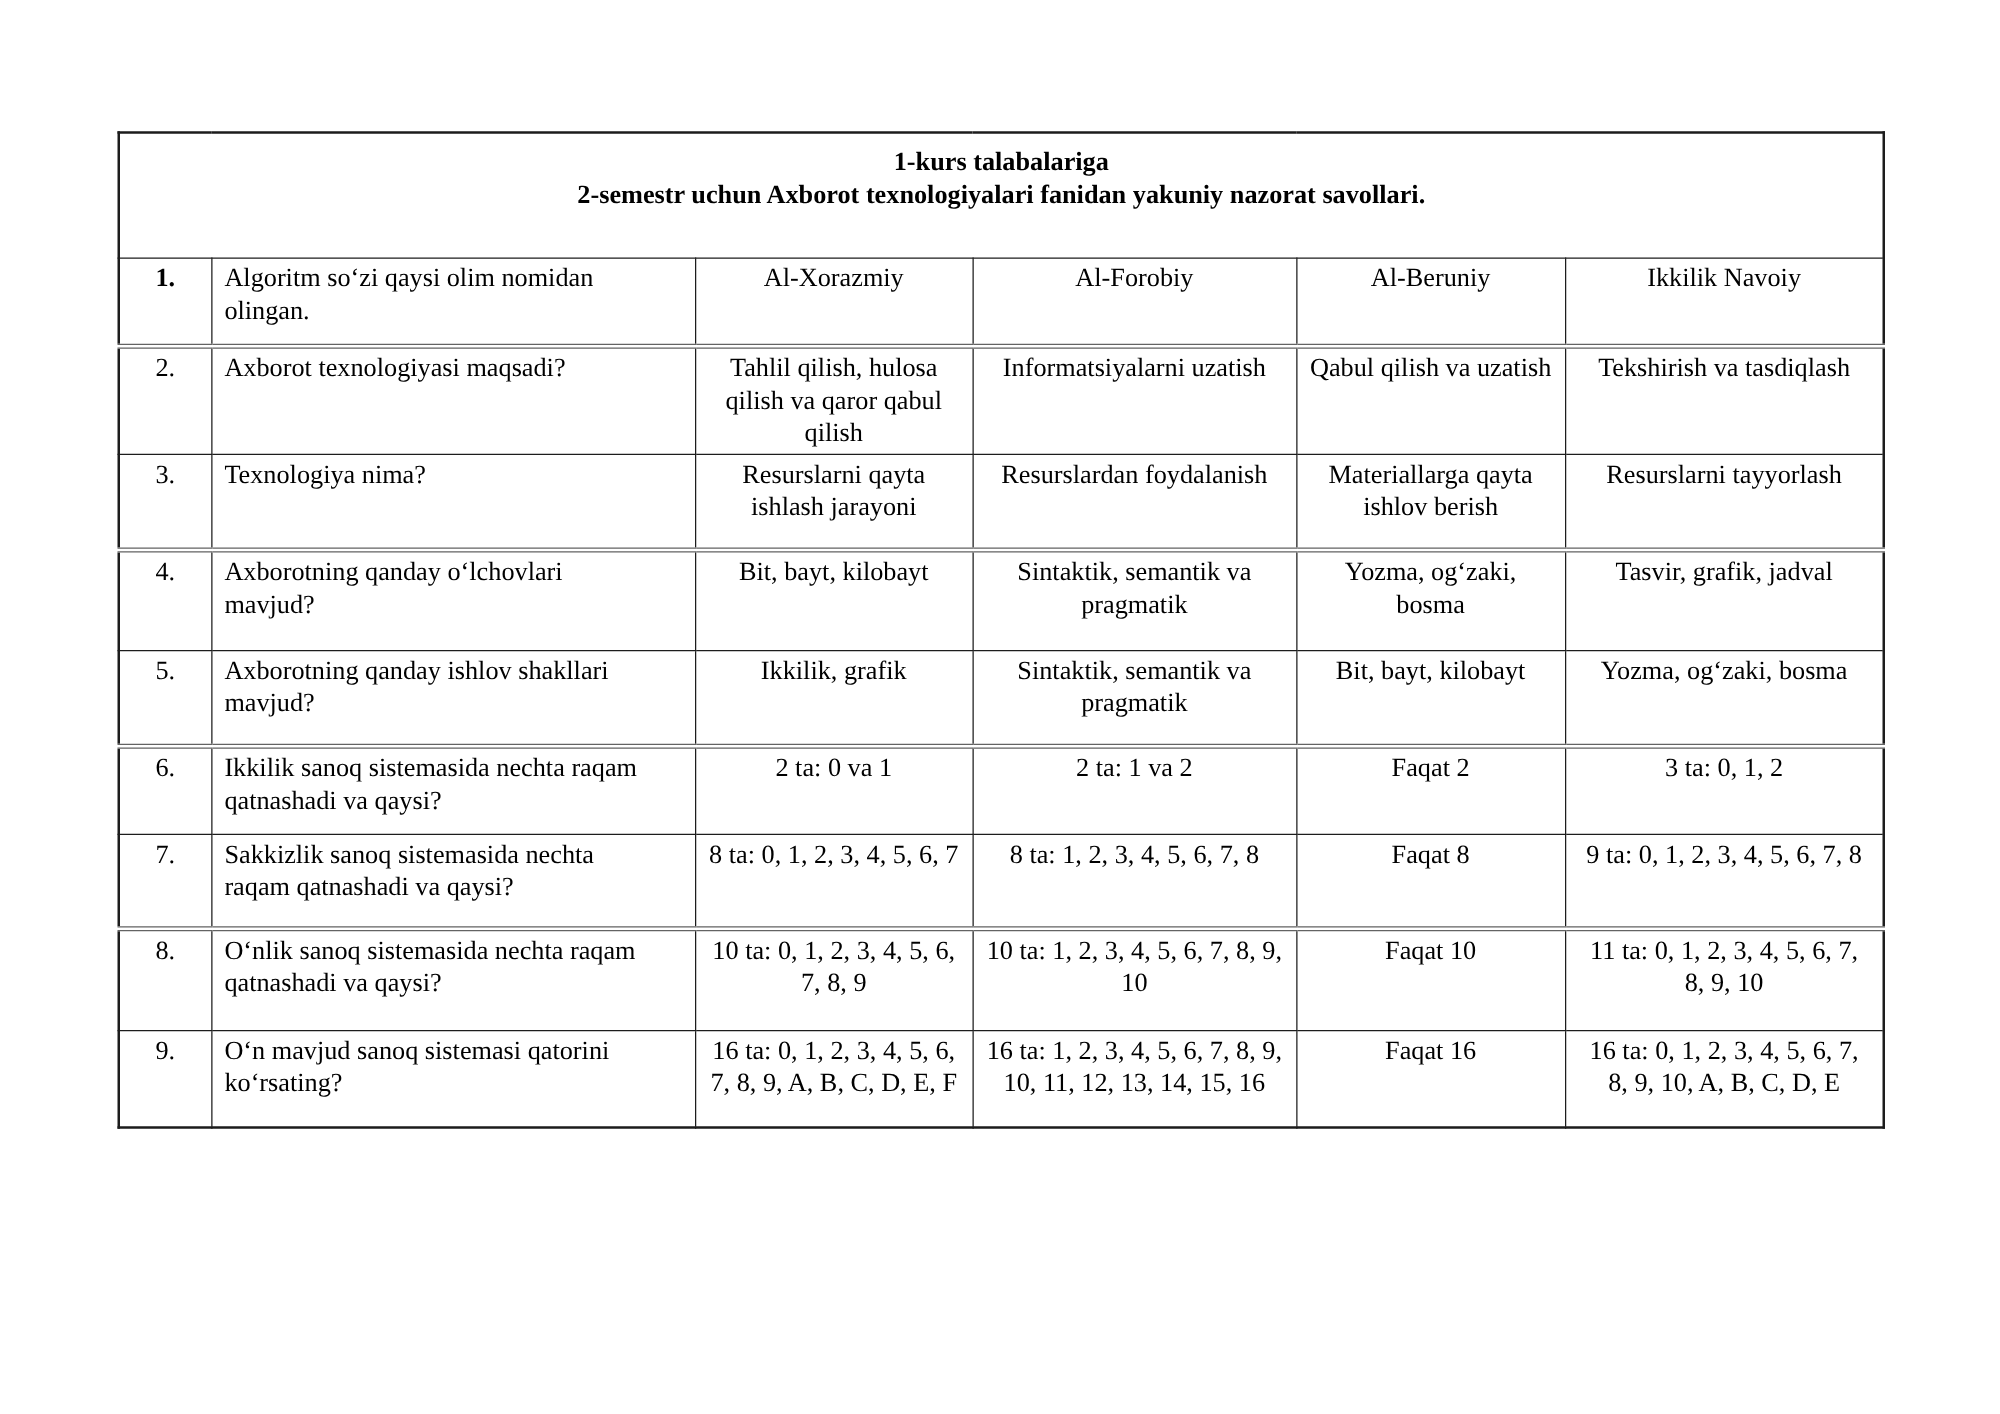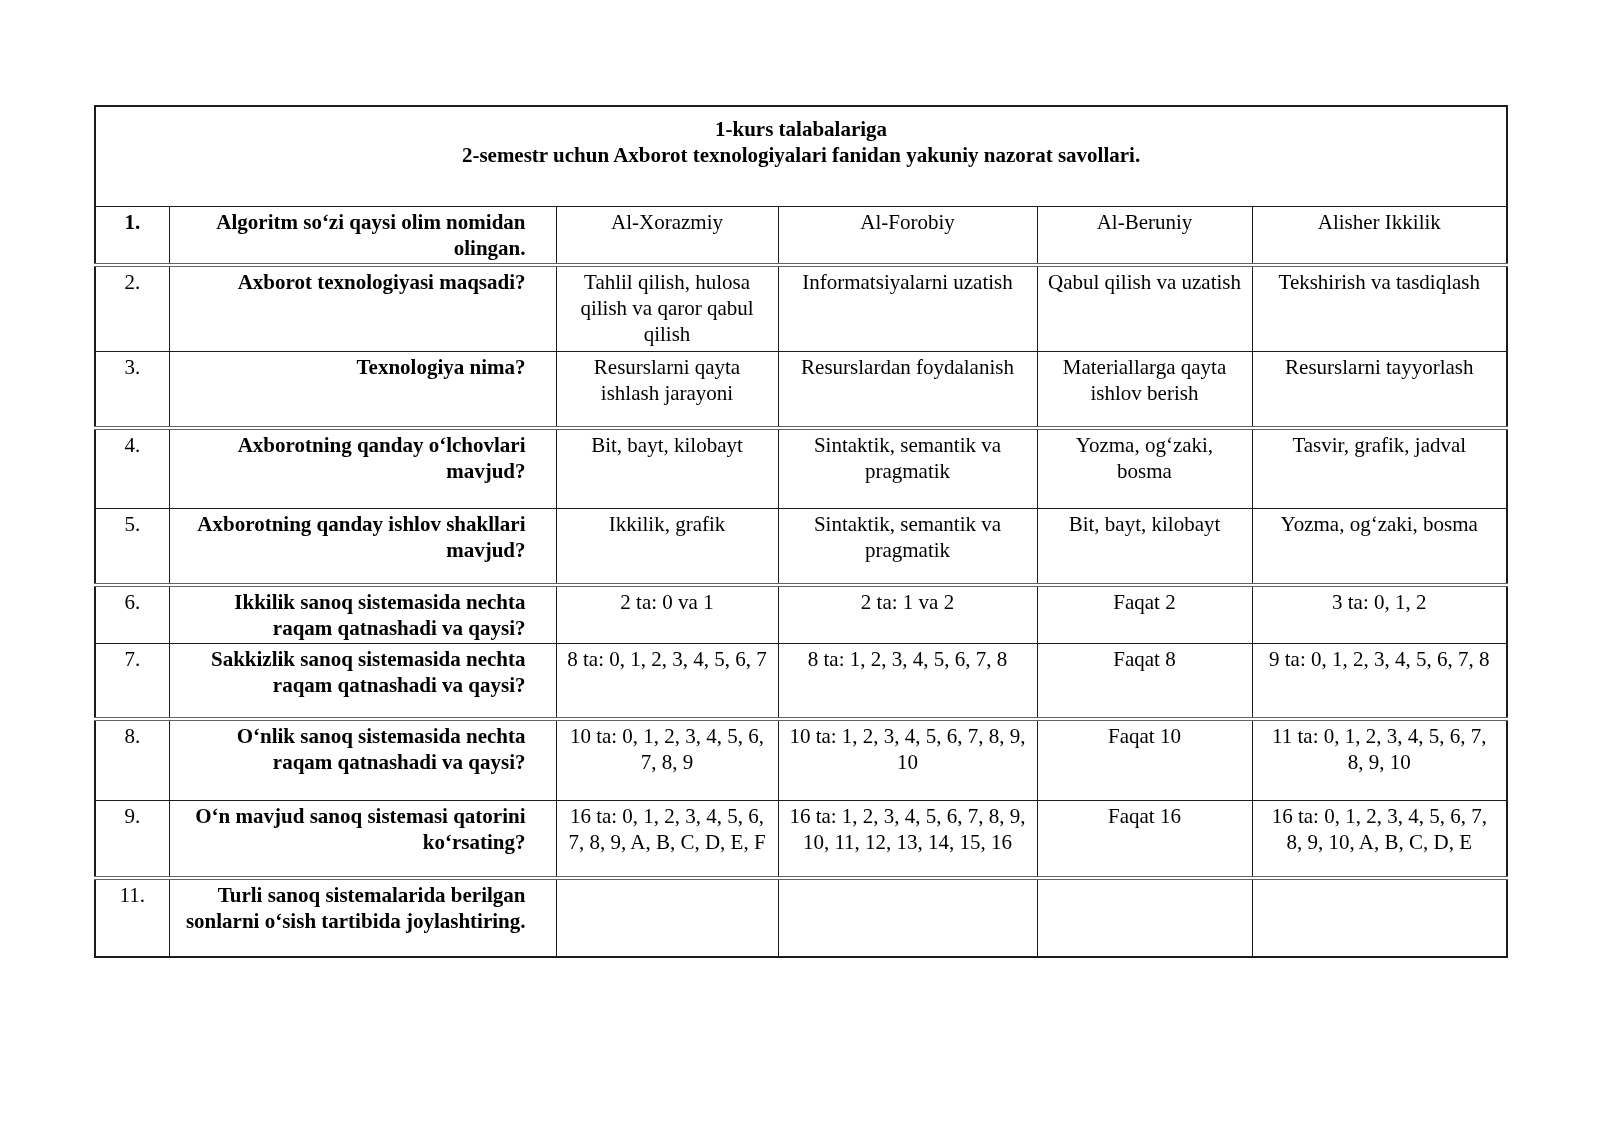--- a/index.html
+++ b/index.html
@@ -40,23 +40,22 @@
     line-height: 31px;
     padding-top: 9px;
     vertical-align: top;
   }
   td.num-cell {
     text-align: center;
     padding-top: 2px;
   }
   td.num-cell.bold { font-weight: bold; }
   td.q-cell {
-    text-align: right;
-    padding: 2px 30px 2px 10px;
-    font-weight: bold;
+    text-align: left;
+    padding: 2px 30px 14px 10px;
   }
   td.opt-cell {
     text-align: center;
     padding: 2px 10px;
     margin-top: 36px;
   }
   tr.thick-top td {
     border-top: 4px double #636363;
   }
 </style>
@@ -79,21 +78,21 @@
           <div>1-kurs talabalariga</div>
           <div>2-semestr uchun Axborot texnologiyalari fanidan yakuniy nazorat savollari.</div>
         </td>
       </tr>
     <tr style="height: 53px;">
           <td class="num-cell bold">1.</td>
           <td class="q-cell">Algoritm so‘zi qaysi olim nomidan olingan.</td>
           <td class="opt-cell">Al-Xorazmiy</td>
           <td class="opt-cell">Al-Forobiy</td>
           <td class="opt-cell">Al-Beruniy</td>
-          <td class="opt-cell">Alisher Ikkilik</td>
+          <td class="opt-cell">Ikkilik Navoiy</td>
         </tr>
         <tr class="thick-top" style="height: 86px;">
           <td class="num-cell">2.</td>
           <td class="q-cell">Axborot texnologiyasi maqsadi?</td>
           <td class="opt-cell">Tahlil qilish, hulosa qilish va qaror qabul qilish</td>
           <td class="opt-cell">Informatsiyalarni uzatish</td>
           <td class="opt-cell">Qabul qilish va uzatish</td>
           <td class="opt-cell">Tekshirish va tasdiqlash</td>
         </tr>
         <tr style="height: 77px;">
@@ -145,23 +144,15 @@
           <td class="opt-cell">11 ta: 0, 1, 2, 3, 4, 5, 6, 7, 8, 9, 10</td>
         </tr>
         <tr style="height: 77px;">
           <td class="num-cell">9.</td>
           <td class="q-cell">O‘n mavjud sanoq sistemasi qatorini ko‘rsating?</td>
           <td class="opt-cell">16 ta: 0, 1, 2, 3, 4, 5, 6, 7, 8, 9, A, B, C, D, E, F</td>
           <td class="opt-cell">16 ta: 1, 2, 3, 4, 5, 6, 7, 8, 9, 10, 11, 12, 13, 14, 15, 16</td>
           <td class="opt-cell">Faqat 16</td>
           <td class="opt-cell">16 ta: 0, 1, 2, 3, 4, 5, 6, 7, 8, 9, 10, A, B, C, D, E</td>
         </tr>
-        <tr class="thick-top" style="height: 79px;">
-          <td class="num-cell">11.</td>
-          <td class="q-cell">Turli sanoq sistemalarida berilgan sonlarni o‘sish tartibida joylashtiring.</td>
-          <td class="opt-cell"></td>
-          <td class="opt-cell"></td>
-          <td class="opt-cell"></td>
-          <td class="opt-cell"></td>
-        </tr>
       </tbody>
   </table>
 </div>
 
 </body></html>

